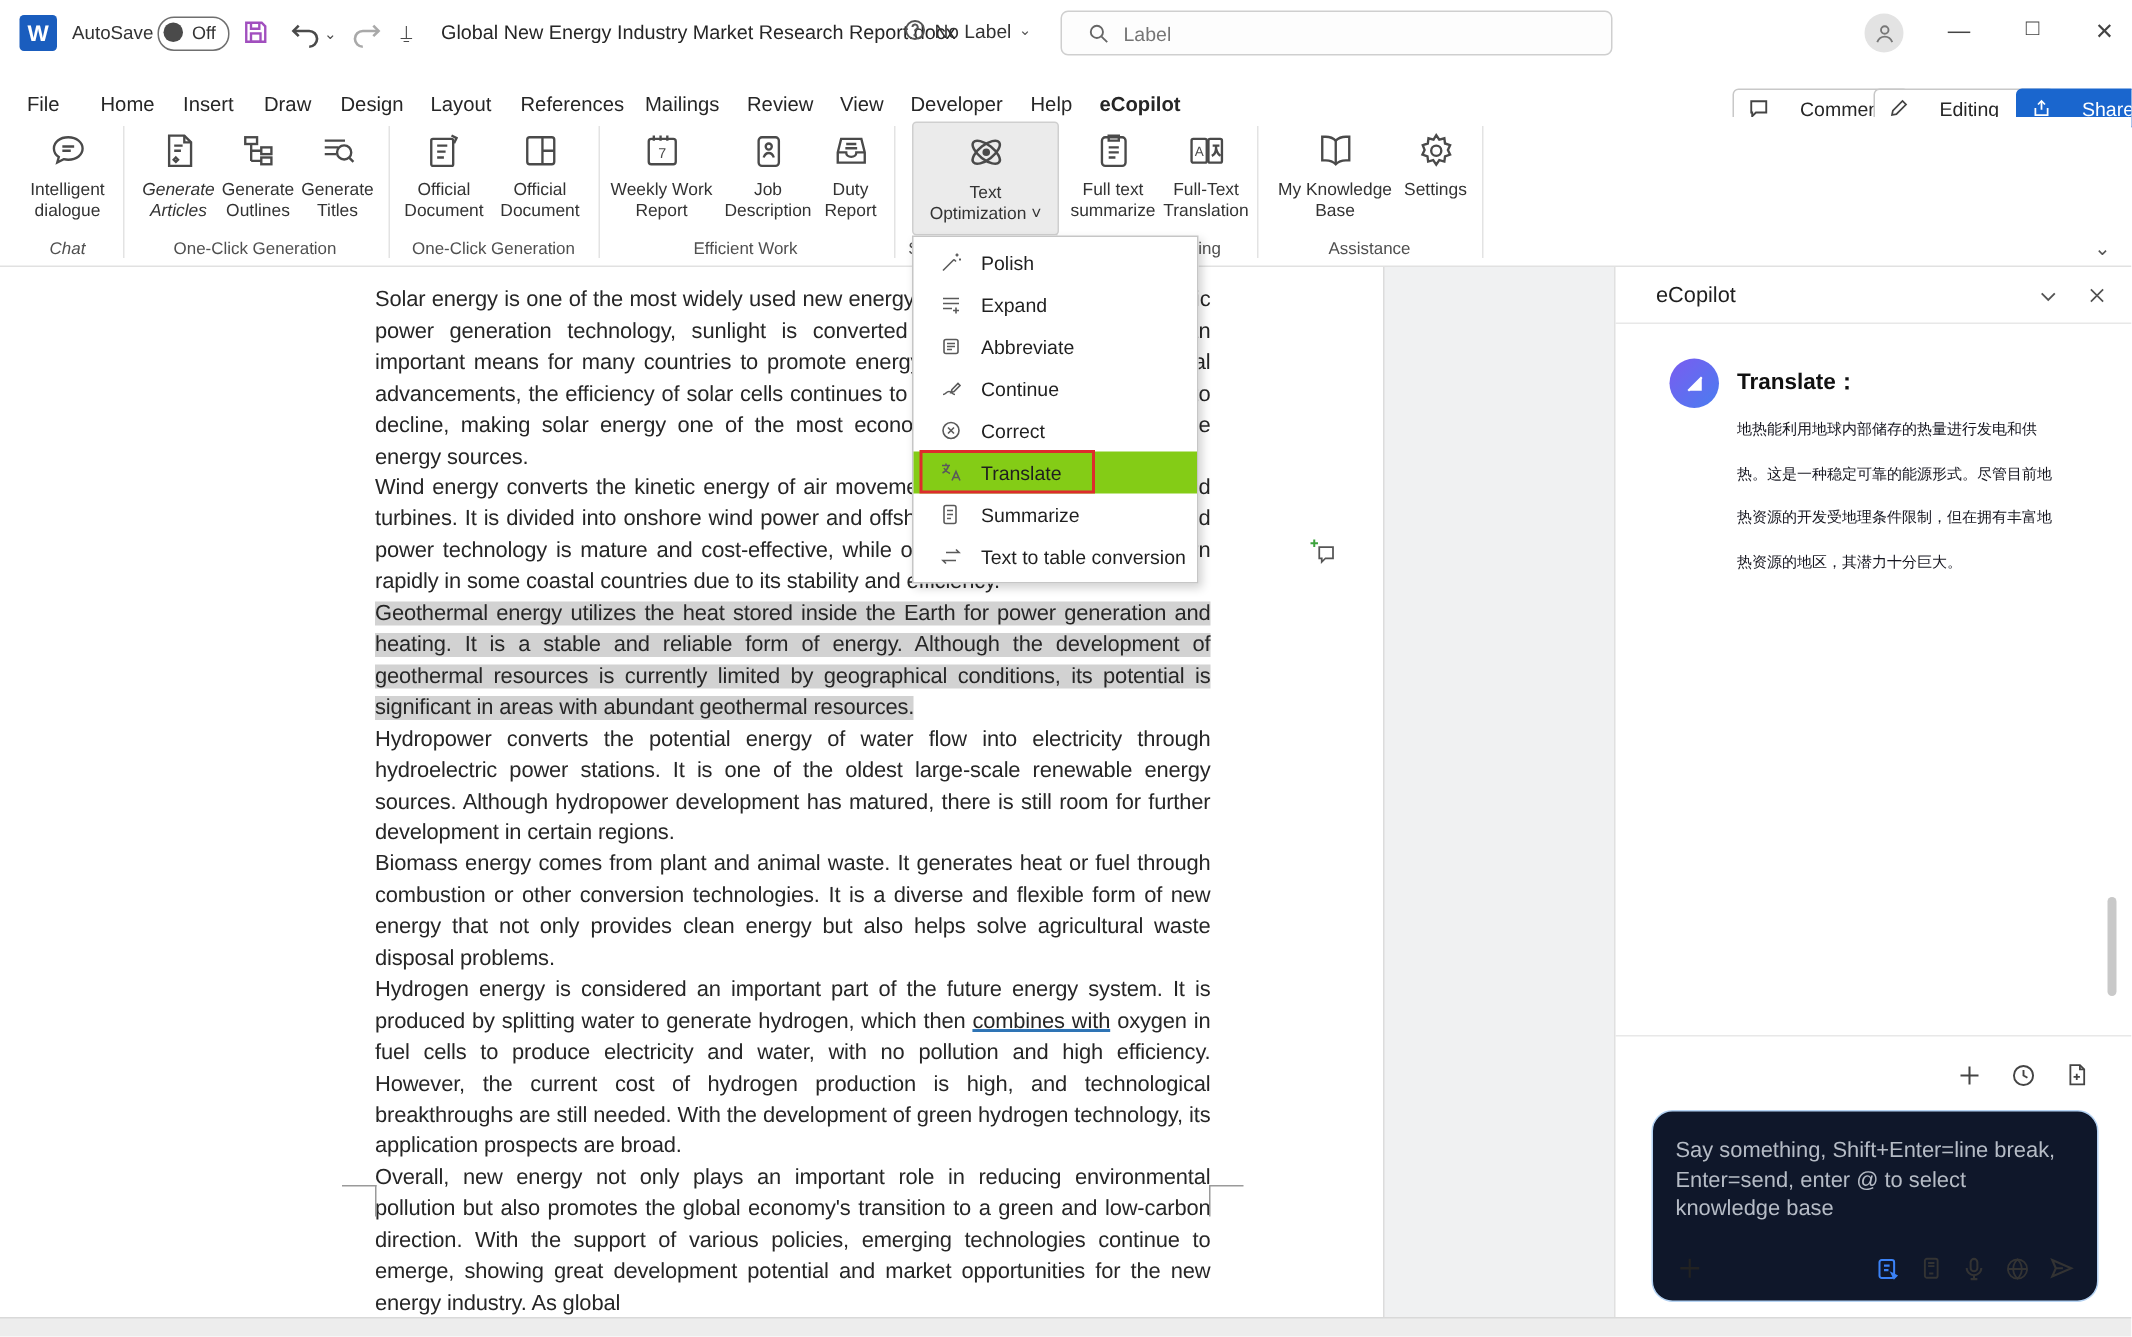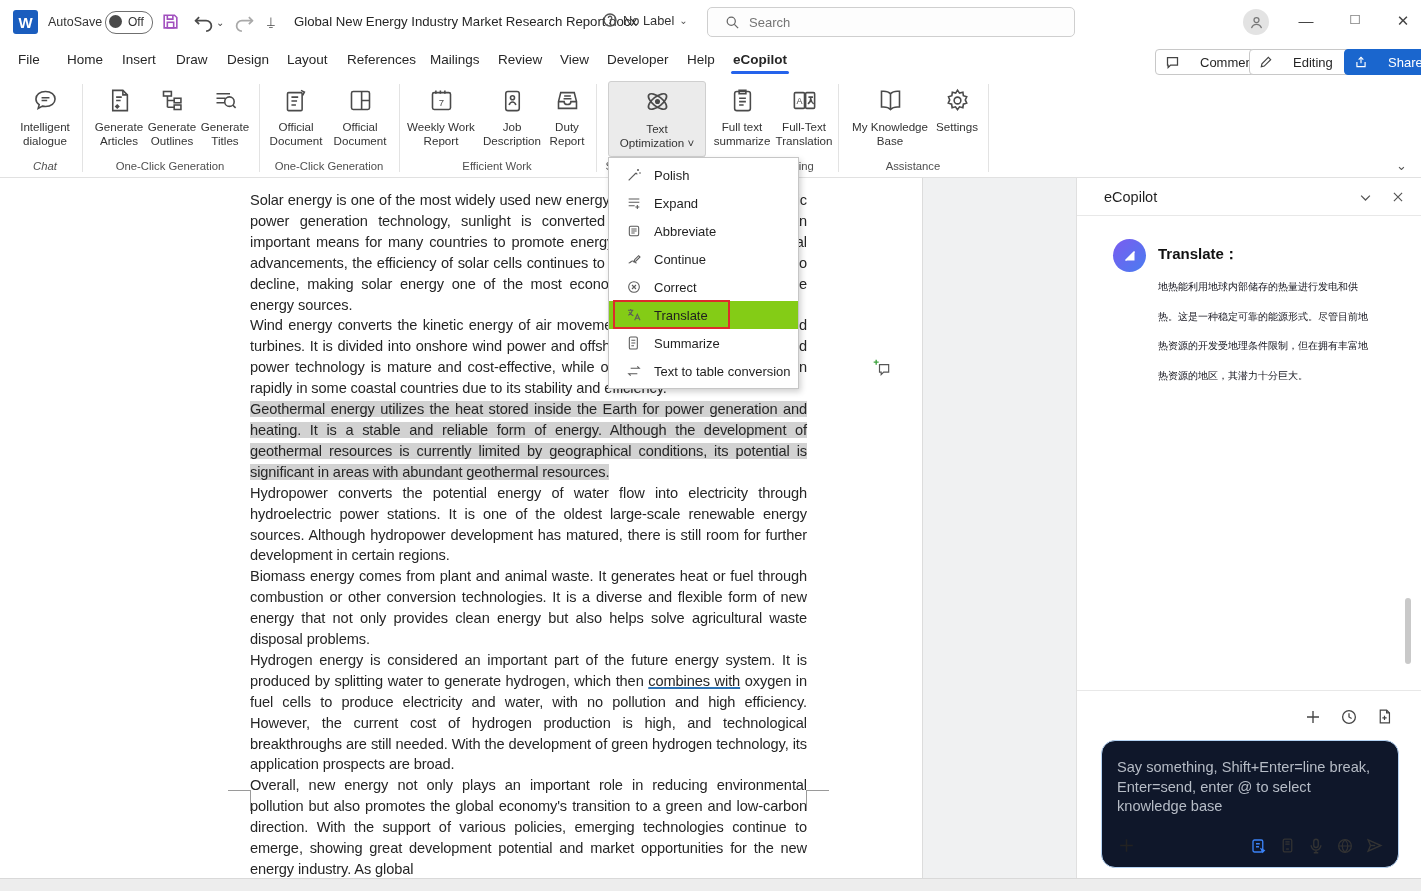--- a/index.html
+++ b/index.html
@@ -18,21 +18,21 @@
   .tb-ic{position:absolute;top:11px;color:#4a4a4a;}
   .doc-title{position:absolute;left:294px;top:14px;font-size:13.2px;color:#262626;white-space:nowrap;}
   .label-badge{position:absolute;left:602px;top:12px;display:flex;align-items:center;gap:5px;font-size:12.8px;color:#333;}
   .search-box{position:absolute;left:707px;top:7px;width:368px;height:30px;border:1px solid #cfcfcf;border-radius:5px;
     background:#fdfdfd;display:flex;align-items:center;gap:9px;padding-left:17px;box-sizing:border-box;color:#757575;font-size:13px;}
   .tb-avatar{position:absolute;left:1243px;top:9px;width:26px;height:26px;border-radius:50%;background:#e3e3e3;
     display:flex;align-items:center;justify-content:center;color:#777;}
   .winctl{position:absolute;top:12px;font-size:15px;color:#444;width:22px;text-align:center;}
 
   
-  .menubar{position:absolute;left:0;top:45px;width:1421px;height:33px;background:#fff;}
+  .menubar{position:absolute;left:0;top:55px;width:1421px;height:33px;background:#fff;}
   .menu-item{position:absolute;top:7px;font-size:13.5px;color:#262626;white-space:nowrap;}
   .menu-item.active{font-weight:600;}
   .menu-item.active::after{content:"";position:absolute;left:-2px;right:-2px;bottom:-7px;height:3px;background:#2563eb;border-radius:2px;}
   .mb-btn{position:absolute;top:4px;height:26px;border:1px solid #c8c8c8;border-radius:4px;background:#fff;
     display:flex;align-items:center;gap:20px;padding:0 9px;font-size:13px;color:#262626;box-sizing:border-box;}
   .mb-share{background:#1a66ce;border-color:#1a66ce;color:#fff;}
 
   
   .ribbon{position:absolute;left:0;top:78px;width:1421px;height:100px;background:#fff;border-bottom:1px solid #e1e1e1;box-sizing:border-box;}
   .rb-divider{position:absolute;top:6px;width:1px;height:88px;background:#e3e3e3;}
@@ -131,21 +131,21 @@
     <span>No Label</span>
     <span style="font-size:10px;color:#555;">⌄</span>
   </div>
   <div class="search-box">
     <span>
       <svg width="15" height="15" viewBox="0 0 24 24" fill="none" stroke="#666" stroke-width="2">
           <circle cx="10" cy="10" r="6.5"></circle>
           <path d="M15 15l6 6"></path>
         </svg>
     </span>
-    <span>Search</span>
+    <span>Label</span>
   </div>
   <div class="tb-avatar">
     <svg width="15" height="15" viewBox="0 0 24 24" fill="none" stroke="#777" stroke-width="2">
         <circle cx="12" cy="8" r="4"></circle>
         <path d="M4 21c1.5-4 4.5-6 8-6s6.5 2 8 6"></path>
       </svg>
   </div>
   <div class="winctl" style="left:1295px;">—</div>
   <div class="winctl" style="left:1344px;top:10px;">□</div>
   <div class="winctl" style="left:1392px;">✕</div>
@@ -206,21 +206,21 @@
 
   <div class="rb-btn" style="left:11px;width:68px;">
     <div class="ic">
       <svg width="27" height="27" viewBox="0 0 24 24" fill="none" stroke="currentColor" stroke-width="1.4">
           <path d="M12 4c-5 0-8.5 2.9-8.5 6.6 0 2.1 1.1 3.9 2.9 5.1L5.5 19l3.8-2c.9.2 1.8.3 2.7.3 5 0 8.5-2.9 8.5-6.6S17 4 12 4z"></path>
           <path d="M8.5 9.5h7M8.5 12h5"></path>
         </svg>
     </div>
     <div class="lbl">Intelligent dialogue</div>
   </div>
-  <div class="rb-btn" style="left:91px;width:56px;">
+  <div class="rb-btn" style="left:91px;width:56px;font-style:italic;">
     <div class="ic">
       <svg width="27" height="27" viewBox="0 0 24 24" fill="none" stroke="currentColor" stroke-width="1.4">
           <path d="M6 3h9l4 4v14H6z"></path>
           <path d="M15 3v4h4"></path>
           <path d="M9 9h5M9 12h4"></path>
           <path d="M10 16l1.3 1.3L10 18.6 8.7 17.3z"></path>
         </svg>
     </div>
     <div class="lbl">Generate Articles</div>
   </div>

